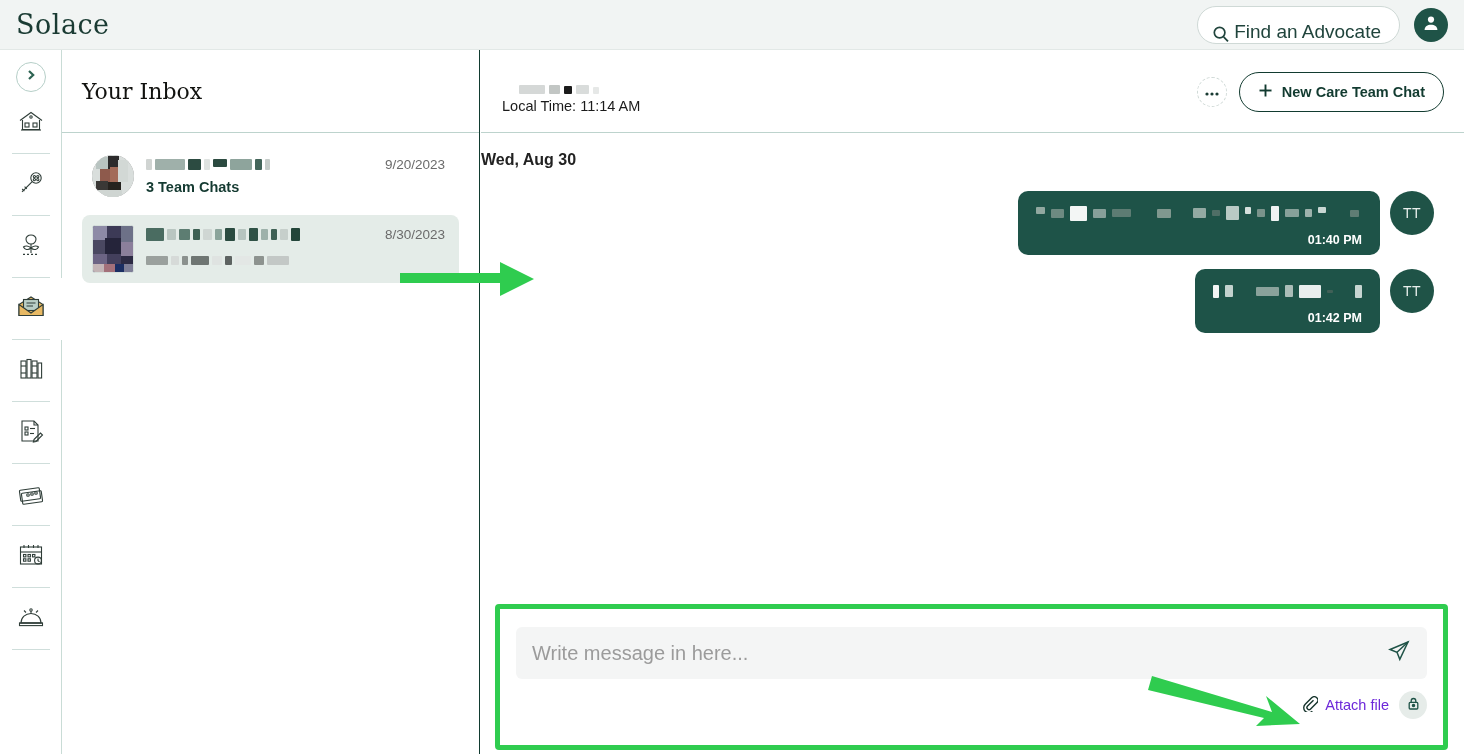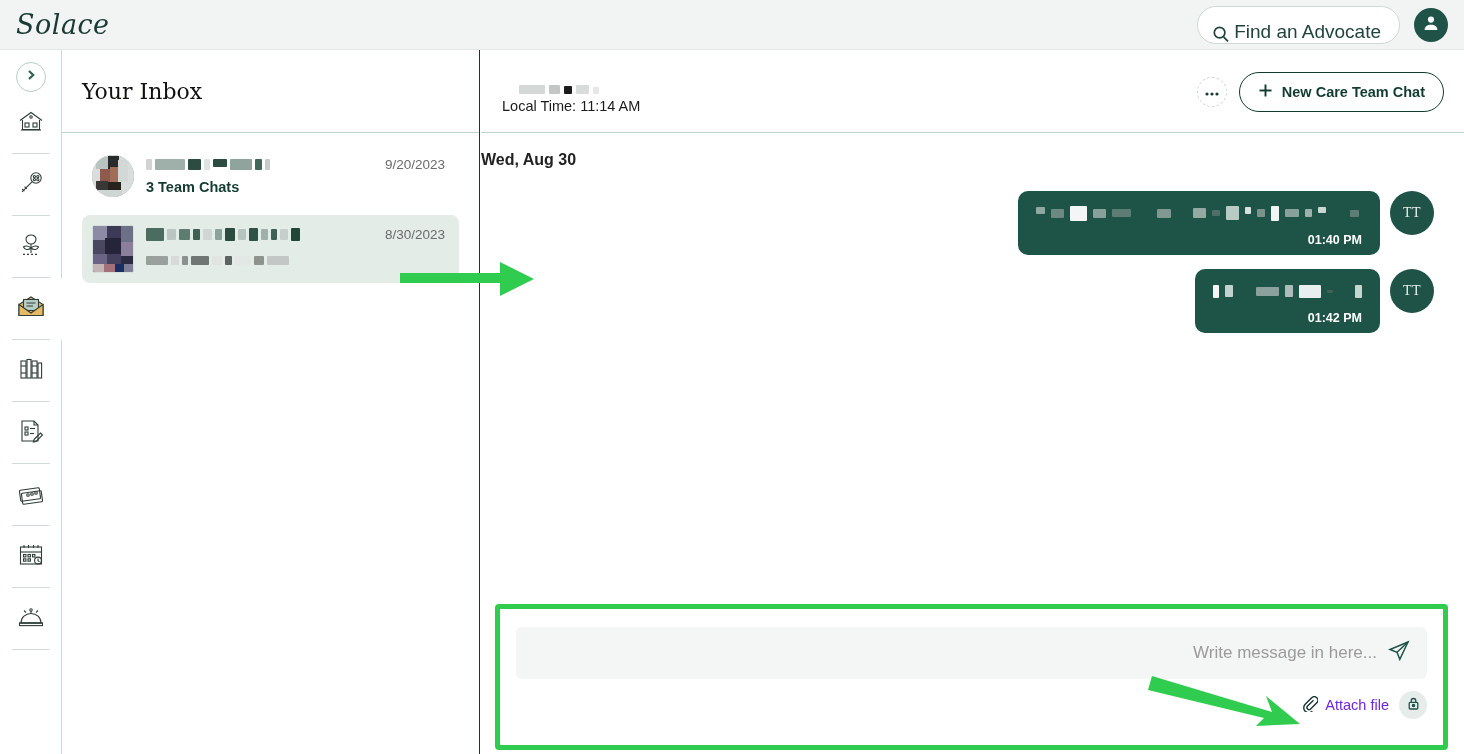--- a/index.html
+++ b/index.html
@@ -16,21 +16,20 @@
     position: absolute; left: 0; top: 0; width: 1464px; height: 50px;
     background: #F1F4F3;
     border-bottom: 1px solid #e2e8e6;
     display: flex; align-items: center;
   }
   .brand {
     margin-left: 16px;
     font-family: "DejaVu Serif", "Liberation Serif", serif;
     font-size: 27px; color: #1a3b33; letter-spacing: .5px;
     font-weight: 400;
-    font-style: italic;
   }
   .topbar-right {
     position: absolute; right: 16px; top: 0; height: 50px;
     display: flex; align-items: center; gap: 14px;
   }
   .find-pill {
     height: 38px; padding: 0 18px 0 14px;
     border: 1px solid #cfd9d6; border-radius: 19px;
     background: #fff;
     display: flex; align-items: flex-end; gap: 4px;
@@ -173,39 +172,39 @@
   .bubble-redact { display: flex; align-items: center; gap: 6px; height: 16px; }
   .bubble-redact i { display: block; border-radius: 1px; }
   .bubble-time {
     text-align: right; font-size: 12.5px; font-weight: bold;
     color: #fff; margin-top: 12px;
   }
   .tt-avatar {
     width: 44px; height: 44px; border-radius: 50%;
     background: #1f5347; flex: 0 0 44px;
     display: flex; align-items: center; justify-content: center;
-    font-family: Liberation Serif, serif;
+    font-family: Liberation Sans, sans-serif;
     font-size: 14px; color: #e8efec; letter-spacing: .5px;
   }
 
   
   .composer-wrap {
     position: absolute; left: 14px; right: 16px; bottom: 4px;
     border: 5px solid #2fcc4f; border-radius: 4px; background: #fff;
     height: 146px; padding: 18px 16px 10px 16px;
   }
   .composer-field {
     height: 52px; background: #f4f5f5; border-radius: 6px;
     display: flex; align-items: center; padding: 0 16px;
     position: relative;
   }
   .composer-field input {
     flex: 1; border: 0; outline: 0; background: transparent;
     font-family: "Liberation Sans", sans-serif;
-    font-size: 17px; color: #000000; text-align: right;
+    font-size: 20px; color: #000000;
   }
   .composer-field input::placeholder { color: #9b9b9b; }
   .send-btn { cursor: pointer; display: flex; align-items: center; padding-left: 10px; }
   .composer-bottom {
     display: flex; align-items: center; justify-content: flex-end;
     gap: 10px; margin-top: 12px;
   }
   .attach-btn {
     display: flex; align-items: center; gap: 7px;
     font-size: 14.5px; color: #6d28d9; cursor: pointer;

